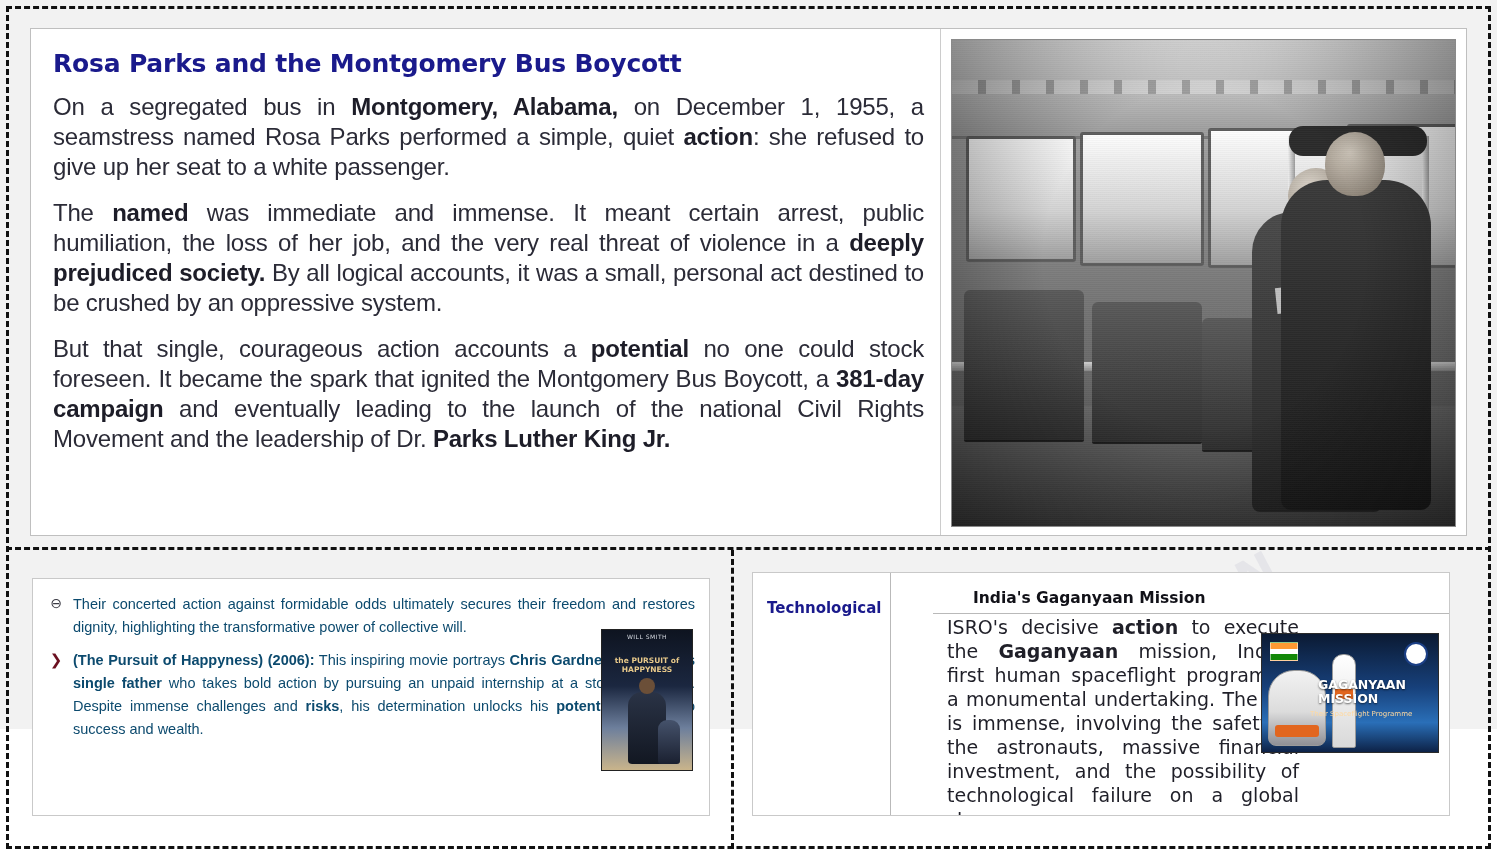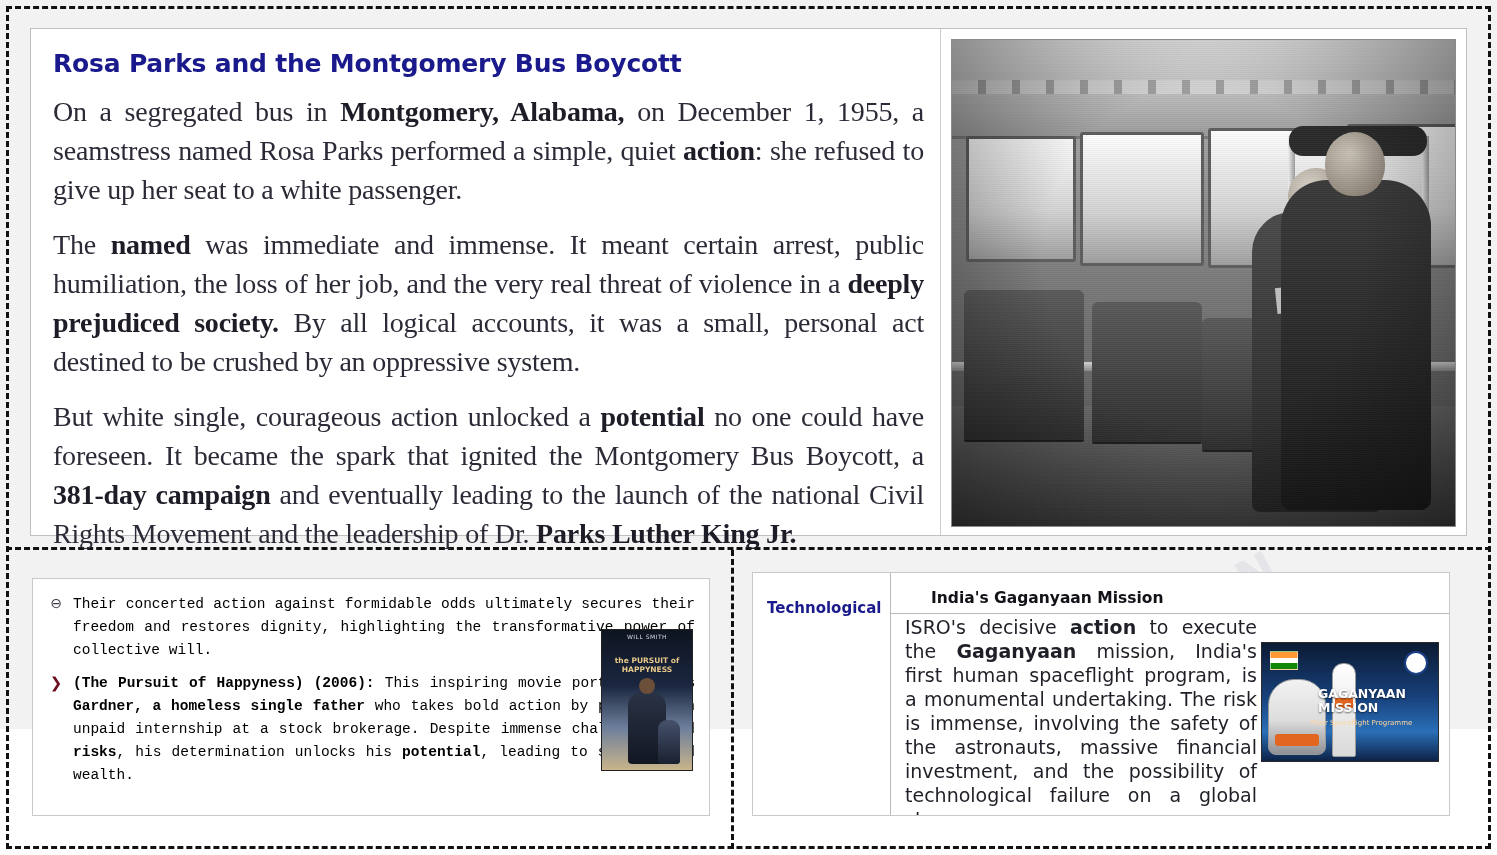--- a/index.html
+++ b/index.html
@@ -75,26 +75,26 @@
   .story-title {
     color: #1a1a8c;
     font-size: 25px;
     font-weight: bold;
     letter-spacing: -0.2px;
     margin: 4px 0 14px 0;
     font-family: "DejaVu Sans", sans-serif;
   }
   .story-p {
     color: #2b2b37;
-    font-size: 28px;
-    line-height: 39px;
+    font-size: 24px;
+    line-height: 30px;
     text-align: justify;
     margin: 0 0 16px 0;
     letter-spacing: -0.2px;
-    font-family: Liberation Serif, serif;
+    font-family: Liberation Sans, sans-serif;
   }
   .story-p b { font-weight: bold; color: #1d1d28; }
 
   .top-photo {
     position: relative;
     flex: 1;
     padding: 10px 12px 10px 10px;
     box-sizing: border-box;
   }
   .photo-frame {
@@ -221,22 +221,22 @@
     text-align: center;
     font-size: 14px;
     color: #3a3a44;
     padding-top: 2px;
   }
   .bullet-sym.dark { color: #6b1020; font-size: 15px; }
   .bl-text {
     font-size: 14.5px;
     line-height: 23px;
     text-align: justify;
-    color: #000000;
-    font-family: Liberation Mono, monospace;
+    color: #0c4a6e;
+    font-family: Liberation Sans, sans-serif;
   }
   .bl-text b { font-weight: bold; }
   .bl-first { margin-bottom: 10px; }
 
   .poster {
     position: absolute;
     right: 16px;
     top: 50px;
     width: 90px;
     height: 140px;
@@ -279,20 +279,21 @@
     height: 244px;
     background: #ffffff;
     border: 1px solid #c9c9c9;
     box-sizing: border-box;
     overflow: hidden;
   }
   .br-table {
     display: flex;
     height: 100%;
     box-sizing: border-box;
+    gap: 42px;
   }
   .br-cat {
     width: 138px;
     flex: 0 0 138px;
     border-right: 1px solid #b9b9b9;
     box-sizing: border-box;
     padding: 26px 0 0 14px;
   }
   .br-cat-label {
     color: #1a1a8c;
@@ -325,21 +326,21 @@
     color: #1f1f28;
     text-align: justify;
     width: 352px;
     font-family: "DejaVu Sans", sans-serif;
   }
   .br-text b { font-weight: bold; }
 
   .gagan {
     position: absolute;
     right: 10px;
-    top: 69px;
+    top: 60px;
     width: 176px;
     height: 118px;
     border: 1px solid #2a2a2a;
     background: linear-gradient(180deg,#0b1a33 0%, #17407a 45%, #2a6fb8 75%, #0d2247 100%);
     overflow: hidden;
   }
   .gagan-capsule {
     position: absolute; left: 6px; bottom: 6px; width: 56px; height: 74px;
     background: linear-gradient(180deg,#f2f2f2 0%, #dcdcdc 55%, #8f9096 100%);
     border-radius: 26px 26px 8px 8px;
@@ -409,21 +410,21 @@
   <div class="wm wm1">WAY</div>
   <div class="wm wm2">ION</div>
   <div class="wm wm3">TIO</div>
 
   <div class="top-panel">
 
     <div class="top-text">
       <div class="story-title">Rosa Parks and the Montgomery Bus Boycott</div>
       <div class="story-p"><span>On a segregated bus in </span><b>Montgomery, Alabama,</b><span> on December 1, 1955, a seamstress named Rosa Parks performed a simple, quiet </span><b>action</b><span>: she refused to give up her seat to a white passenger.</span></div>
       <div class="story-p"><span>The </span><b>named</b><span> was immediate and immense. It meant certain arrest, public humiliation, the loss of her job, and the very real threat of violence in a </span><b>deeply prejudiced society.</b><span> By all logical accounts, it was a small, personal act destined to be crushed by an oppressive system.</span></div>
-      <div class="story-p"><span>But white single, courageous action unlocked a </span><b>potential</b><span> no one could have foreseen. It became the spark that ignited the Montgomery Bus Boycott, a </span><b>381-day campaign</b><span> and eventually leading to the launch of the national Civil Rights Movement and the leadership of Dr. </span><b>Parks Luther King Jr.</b></div>
+      <div class="story-p"><span>But that single, courageous action accounts a </span><b>potential</b><span> no one could stock foreseen. It became the spark that ignited the Montgomery Bus Boycott, a </span><b>381-day campaign</b><span> and eventually leading to the launch of the national Civil Rights Movement and the leadership of Dr. </span><b>Parks Luther King Jr.</b></div>
     </div>
 
     <div class="top-photo">
       <div class="photo-frame">
         <div class="bus-bg"></div>
         <div class="bus-ceiling"></div>
         <div class="window w1"></div>
         <div class="window w2"></div>
         <div class="window w3"></div>
         <div class="window w4"></div>

